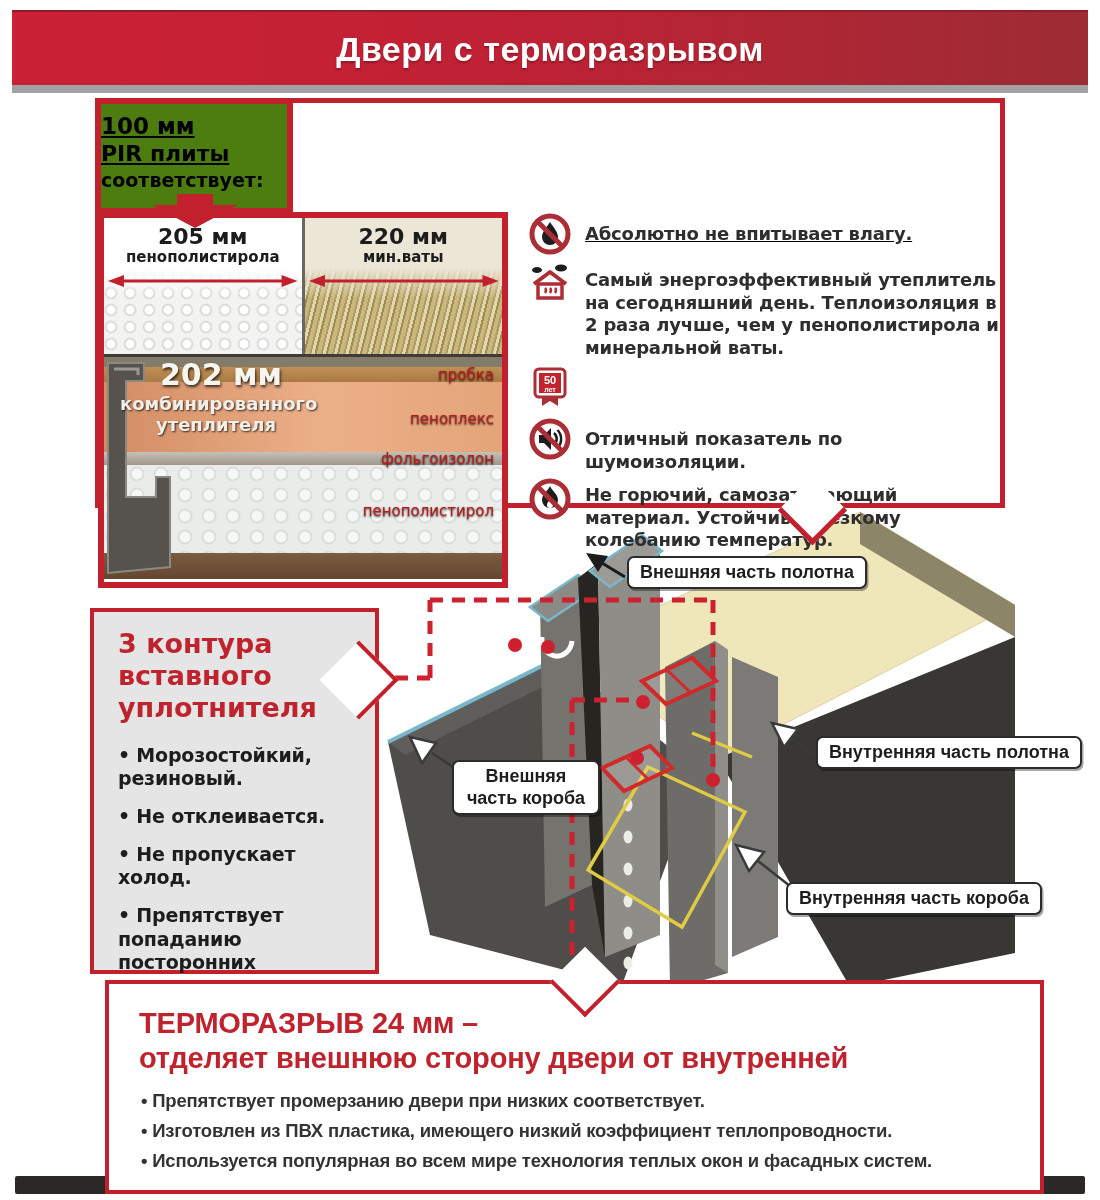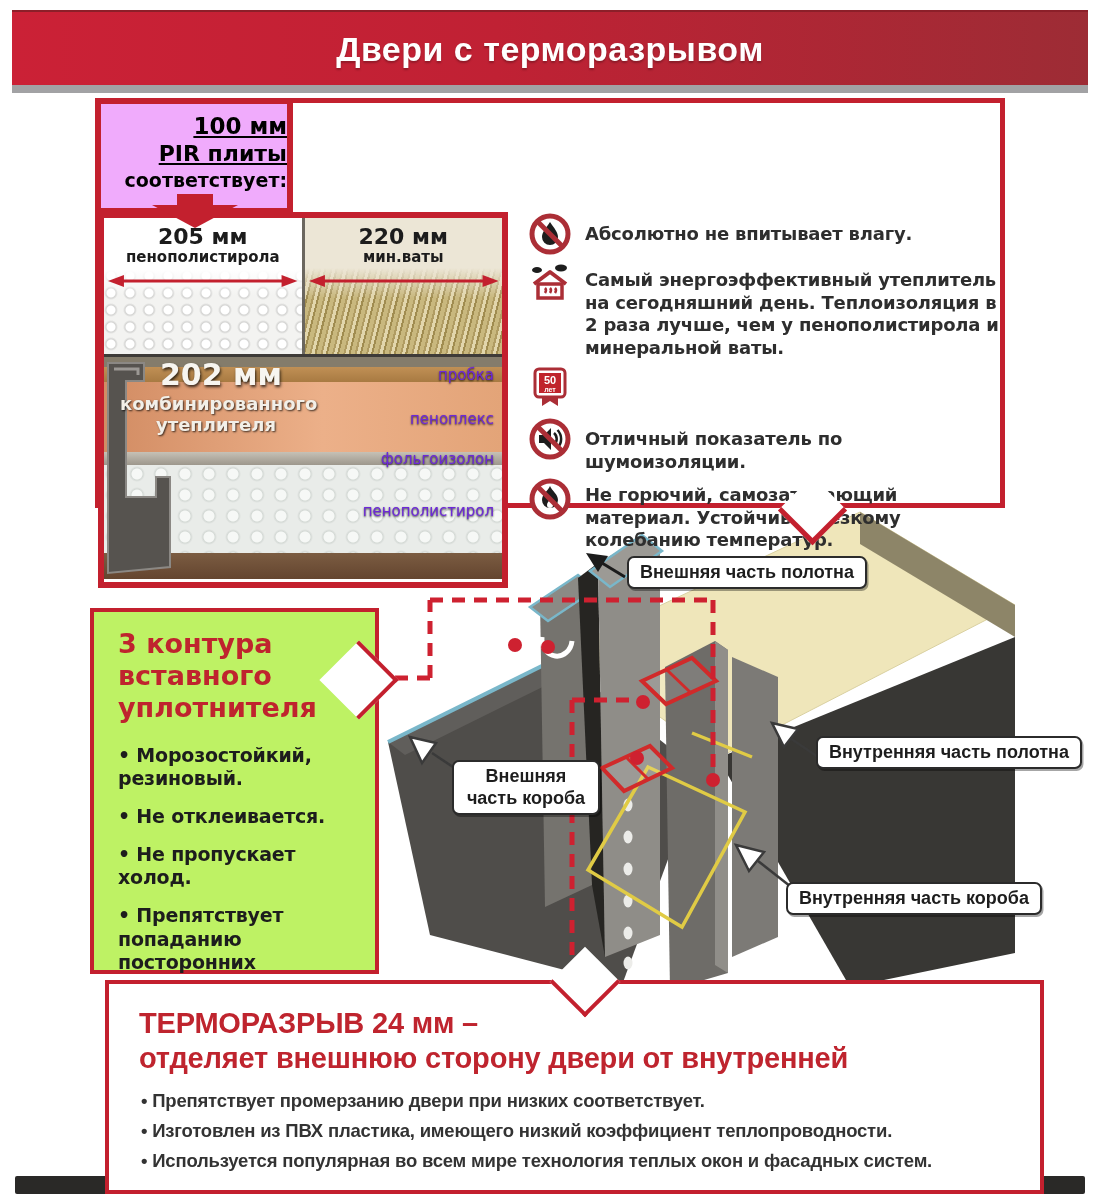--- a/index.html
+++ b/index.html
@@ -26,21 +26,21 @@
   .tail{position:absolute;background:#fff;transform:rotate(45deg);z-index:3;}
   .tail-top{left:788px;top:486px;width:44px;height:44px;
     border-right:5px solid var(--red);border-bottom:5px solid var(--red);}
   .tail-left{left:331px;top:652px;width:52px;height:52px;
     border-top:4px solid var(--red);border-right:4px solid var(--red);}
   .tail-bottom{left:560px;top:957px;width:46px;height:46px;
     border-right:4px solid var(--red);border-bottom:4px solid var(--red);}
 
   
   .pir-equiv{position:absolute;left:95px;top:98px;width:186px;height:95px;
-    border:6px solid var(--red);background:#f0abfc;z-index:4;text-align:right;padding-top:9px;}
+    border:6px solid var(--red);background:#4d7c0f;z-index:4;text-align:left;padding-top:9px;}
   .pir-equiv .v{font:bold 23px "DejaVu Sans",sans-serif;text-decoration:underline;}
   .pir-equiv .m{font:bold 22px "DejaVu Sans",sans-serif;text-decoration:underline;margin-top:2px;}
   .pir-equiv .s{font:bold 19px "DejaVu Sans",sans-serif;margin-top:3px;}
   .down-arrow{position:absolute;left:152px;top:194px;width:86px;height:34px;z-index:5;}
   .down-arrow .shaft{position:absolute;left:25px;top:0;width:36px;height:12px;background:var(--red);}
   .down-arrow .head{position:absolute;left:0;top:11px;width:0;height:0;
     border-left:43px solid transparent;border-right:43px solid transparent;border-top:23px solid var(--red);}
 
   
   .photo-box{position:absolute;left:98px;top:212px;width:398px;height:364px;
@@ -68,36 +68,36 @@
   .ly-poly{top:108px;height:88px;background:#e9ece9;
     background-image:radial-gradient(circle at 9px 9px,#f6f8f6 5px,rgba(150,160,155,.25) 6px,rgba(255,255,255,0) 8px);
     background-size:24px 21px;}
   .ly-bot{top:196px;height:26px;background:linear-gradient(#7b5c42,#64452f);}
   .big-202{position:absolute;left:56px;top:0px;font:bold 30px "DejaVu Sans",sans-serif;color:#f7f5f0;
     text-shadow:1px 2px 3px rgba(0,0,0,.75);z-index:3;}
   .cmb{position:absolute;font:bold 18px "DejaVu Sans",sans-serif;color:#f2efe8;
     text-shadow:1px 1px 2px rgba(0,0,0,.75);z-index:3;}
   .cmb1{left:16px;top:36px;}
   .cmb2{left:52px;top:57px;}
-  .ly-label{position:absolute;right:8px;font:15px "DejaVu Sans",sans-serif;color:#6d28d9;
+  .ly-label{position:absolute;right:8px;font:15px "DejaVu Sans",sans-serif;color:#b91c1c;
     text-shadow:0 1px 2px rgba(0,0,0,.8);z-index:3;padding-left:36px;}
 
   
   .pir-title{position:absolute;left:535px;top:128px;width:470px;text-align:center;
     font:bold 26px "DejaVu Sans",sans-serif;color:var(--dred);letter-spacing:-.5px;z-index:2;}
   .features{position:absolute;left:528px;top:200px;width:472px;z-index:2;}
   .feat{display:flex;align-items:flex-start;gap:13px;}
   .feat svg{flex:0 0 44px;}
   .feat p{margin:0;font:bold 18px "DejaVu Sans",sans-serif;color:var(--ink);line-height:1.25;padding-top:7px;letter-spacing:-.2px;}
-  .f1{margin-top:12px;} .f2{margin-top:6px;} .f3{margin-top:6px;} .f4{margin-top:8px;} .f5{margin-top:4px;}
+  .f1{margin-top:12px;text-decoration:underline;} .f2{margin-top:6px;} .f3{margin-top:6px;} .f4{margin-top:8px;} .f5{margin-top:4px;}
   .f1 p,.f3 p,.f4 p{padding-top:11px;}
 
   
   .seals-box{position:absolute;left:90px;top:608px;width:251px;height:342px;
-    border:4px solid var(--red);background:#bef264;z-index:2;padding:16px 6px 0 24px;box-sizing:content-box;}
+    border:4px solid var(--red);background:#e5e5e5;z-index:2;padding:16px 6px 0 24px;box-sizing:content-box;}
   .seals-title{font:bold 27px "DejaVu Sans",sans-serif;color:var(--dred);line-height:1.18;width:215px;}
   .seals-list{margin:20px 0 0 0;padding:0;list-style:none;width:218px;}
   .seals-list li{font:bold 19px "DejaVu Sans",sans-serif;color:#1d1d1d;line-height:1.22;margin-bottom:15px;letter-spacing:-.2px;}
   .seals-list li::before{content:"•  ";}
 
   
   .diagram-svg{position:absolute;left:370px;top:505px;width:690px;height:485px;z-index:1;}
   .diag-label{position:absolute;background:#fff;border:2px solid #2b2b2b;border-radius:7px;
     padding:4px 11px;font:bold 18px "Liberation Sans",sans-serif;color:#1d1d1d;
     box-shadow:1.5px 2px 0 rgba(0,0,0,.35);white-space:nowrap;z-index:4;}

